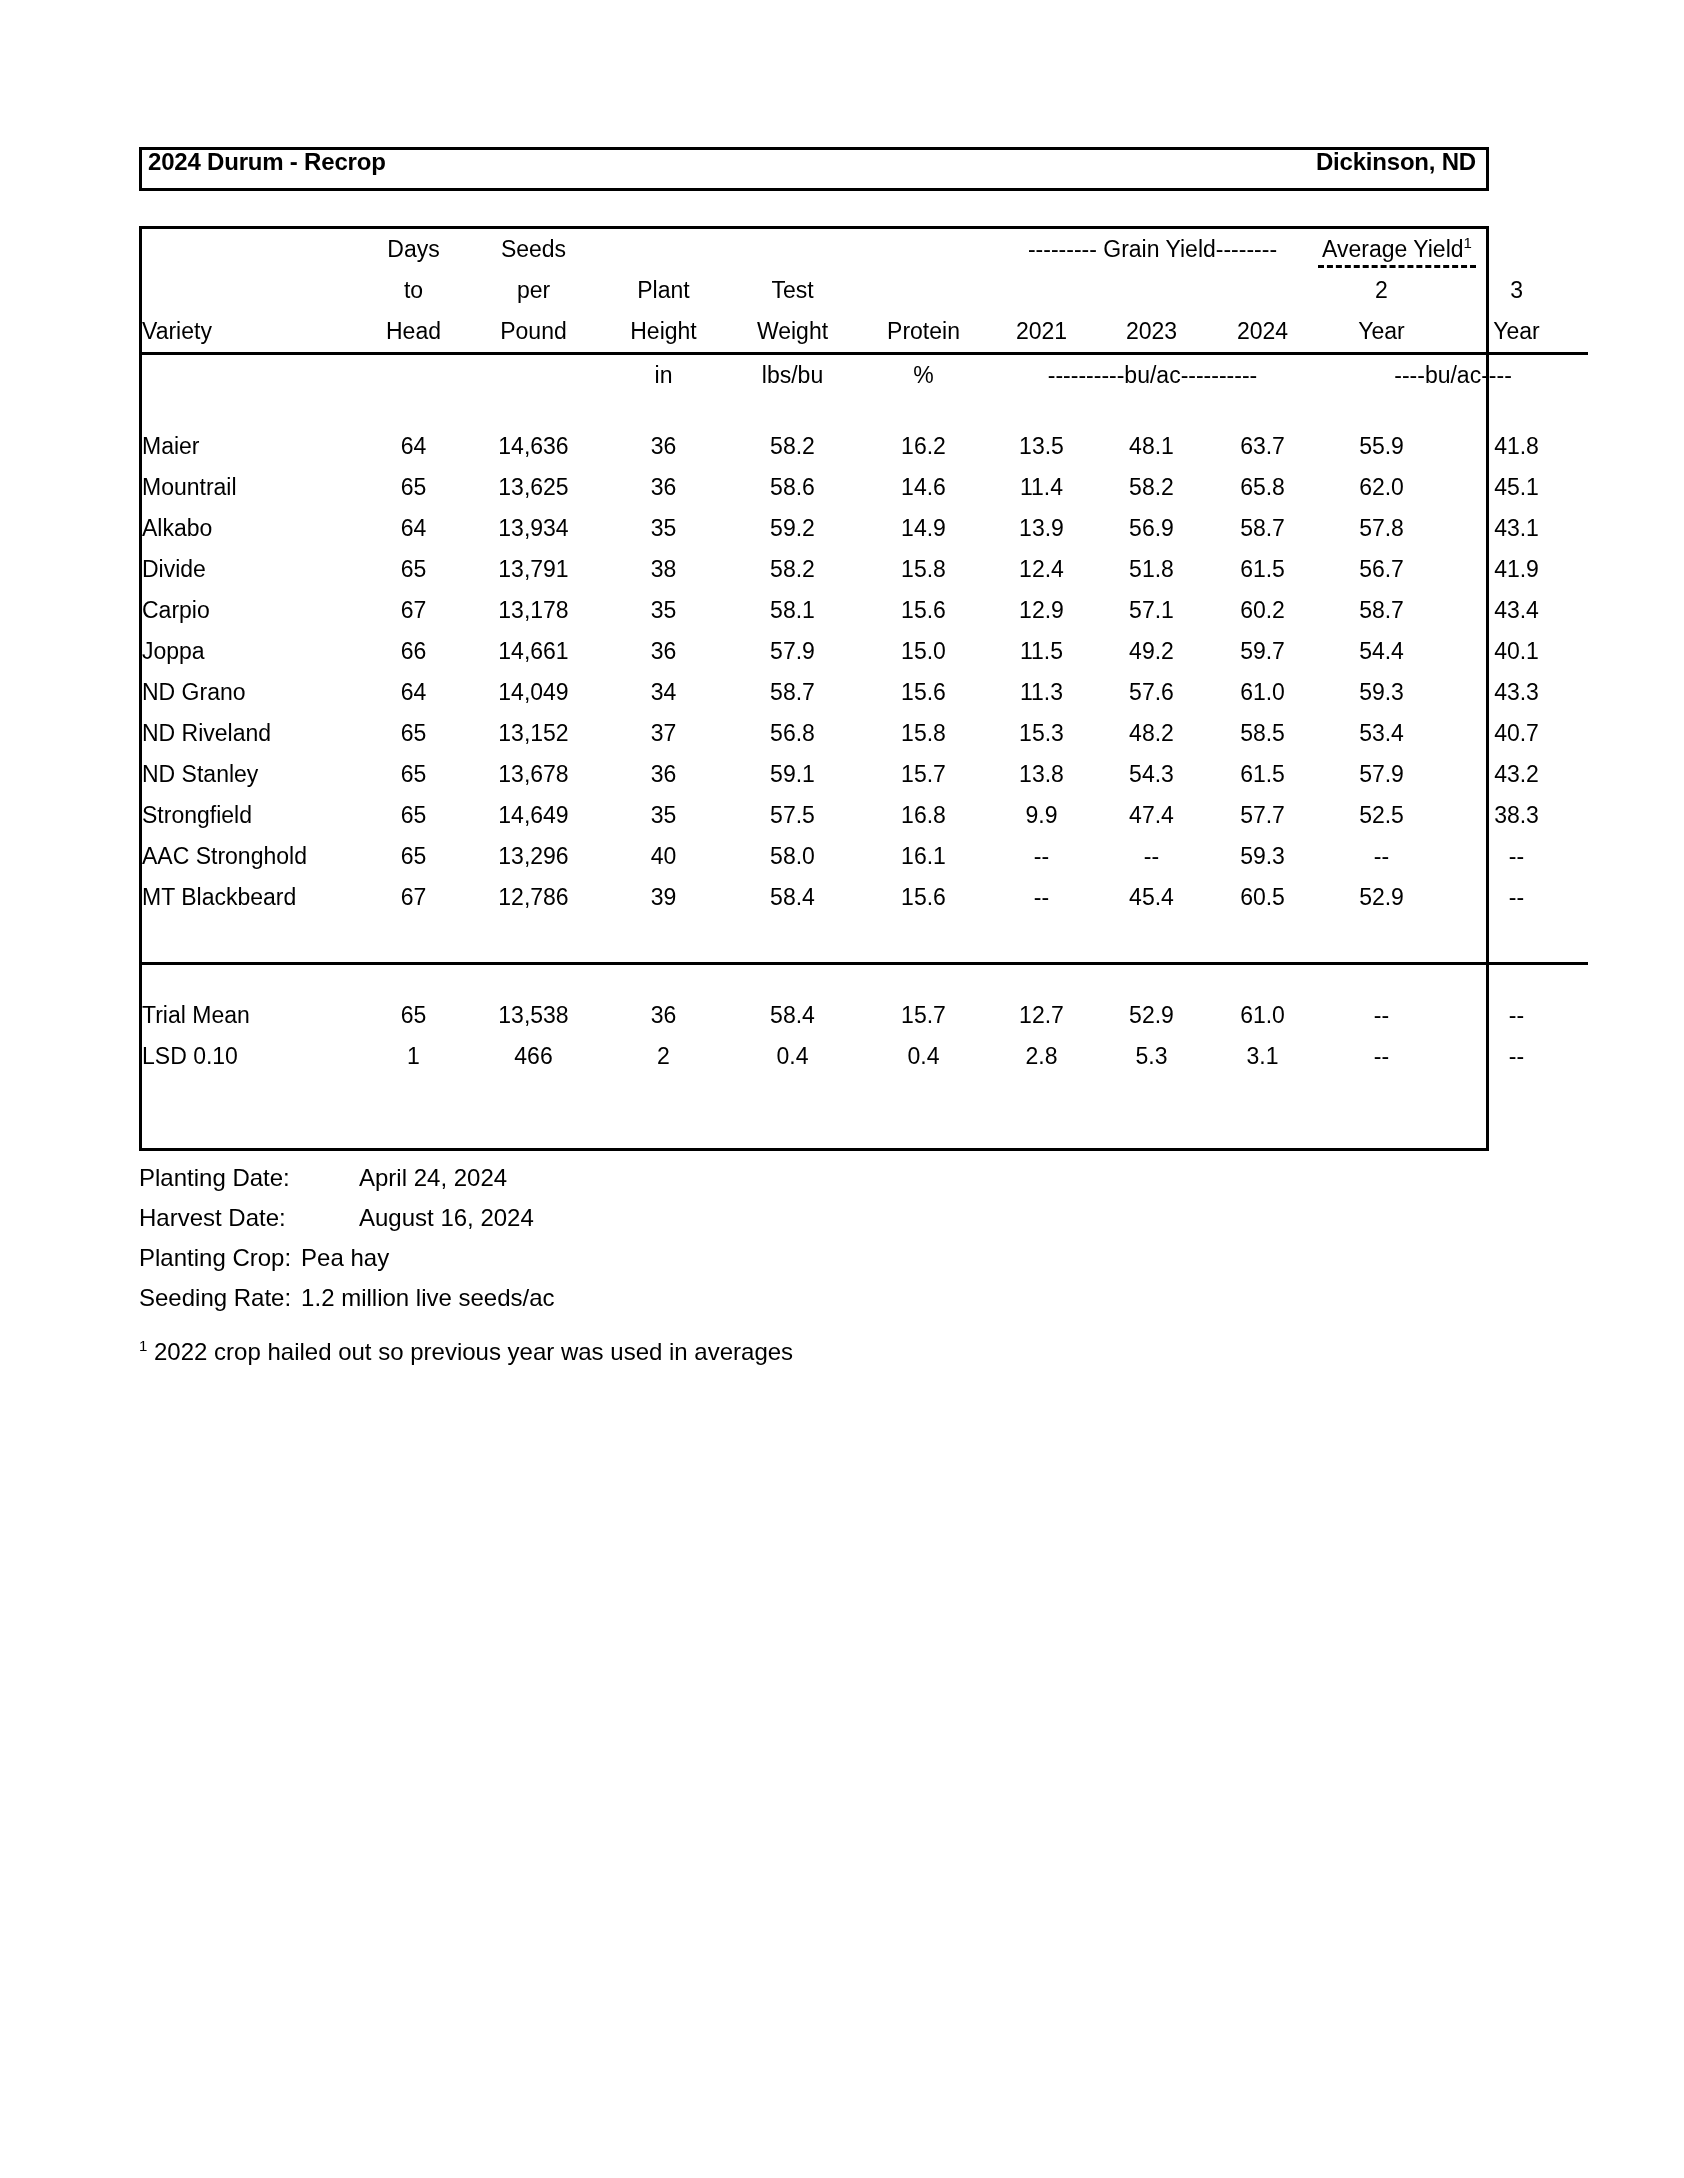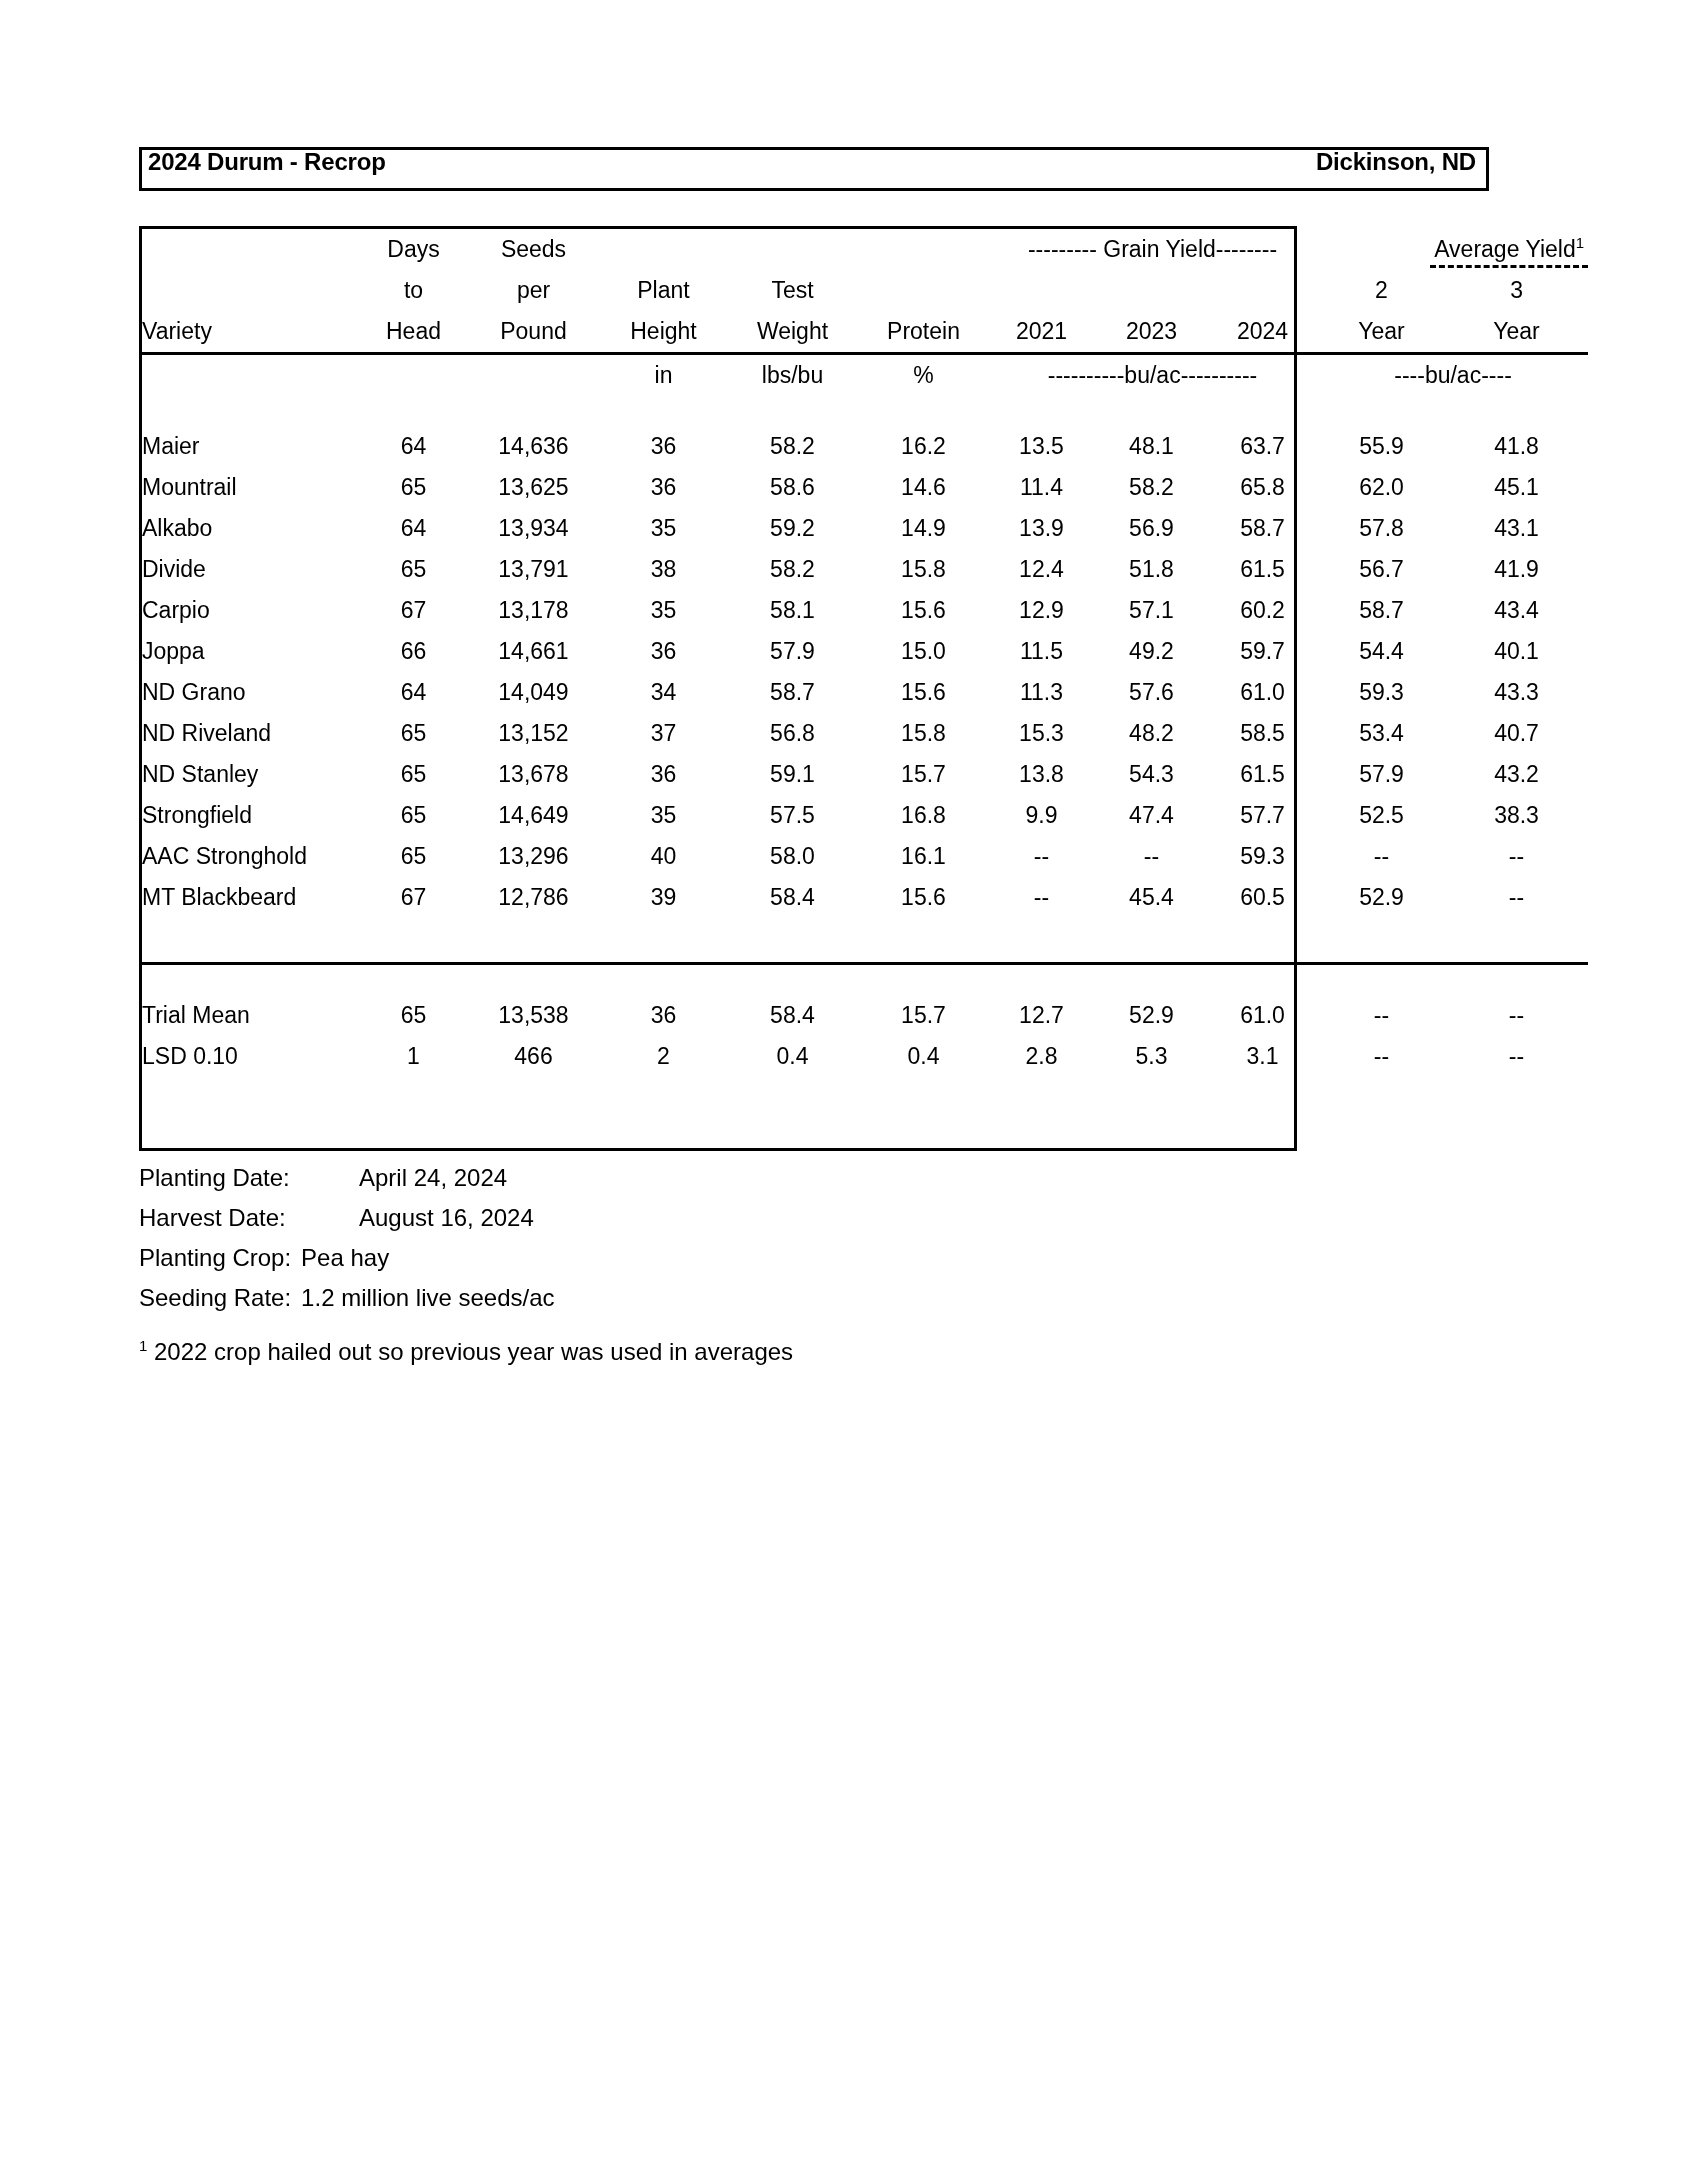--- a/index.html
+++ b/index.html
@@ -43,21 +43,21 @@
     font-weight: bold;
     letter-spacing: -0.2px;
     line-height: 1;
   }
 
   
   .table-frame {
     position: absolute;
     left: 139px;
     top: 226px;
-    width: 1158px;
+    width: 1350px;
     height: 925px;
     border-left: 3px solid #000;
     border-right: 3px solid #000;
     border-top: 3px solid #000;
     border-bottom: 3px solid #000;
     box-sizing: border-box;
   }
 
   table.grid {
     border-collapse: collapse;
@@ -108,21 +108,21 @@
 
   .unit-row td { text-align: center; }
 
   
   .span-gy {
     text-align: center;
     font-size: 23px;
     white-space: nowrap;
   }
   .span-ay {
-    text-align: right;
+    text-align: left;
     font-size: 23px;
     white-space: nowrap;
     position: relative;
     margin-top: 16px;
   }
   .ay-inner {
     display: inline-block;
     position: relative;
     padding: 0 4px;
   }

